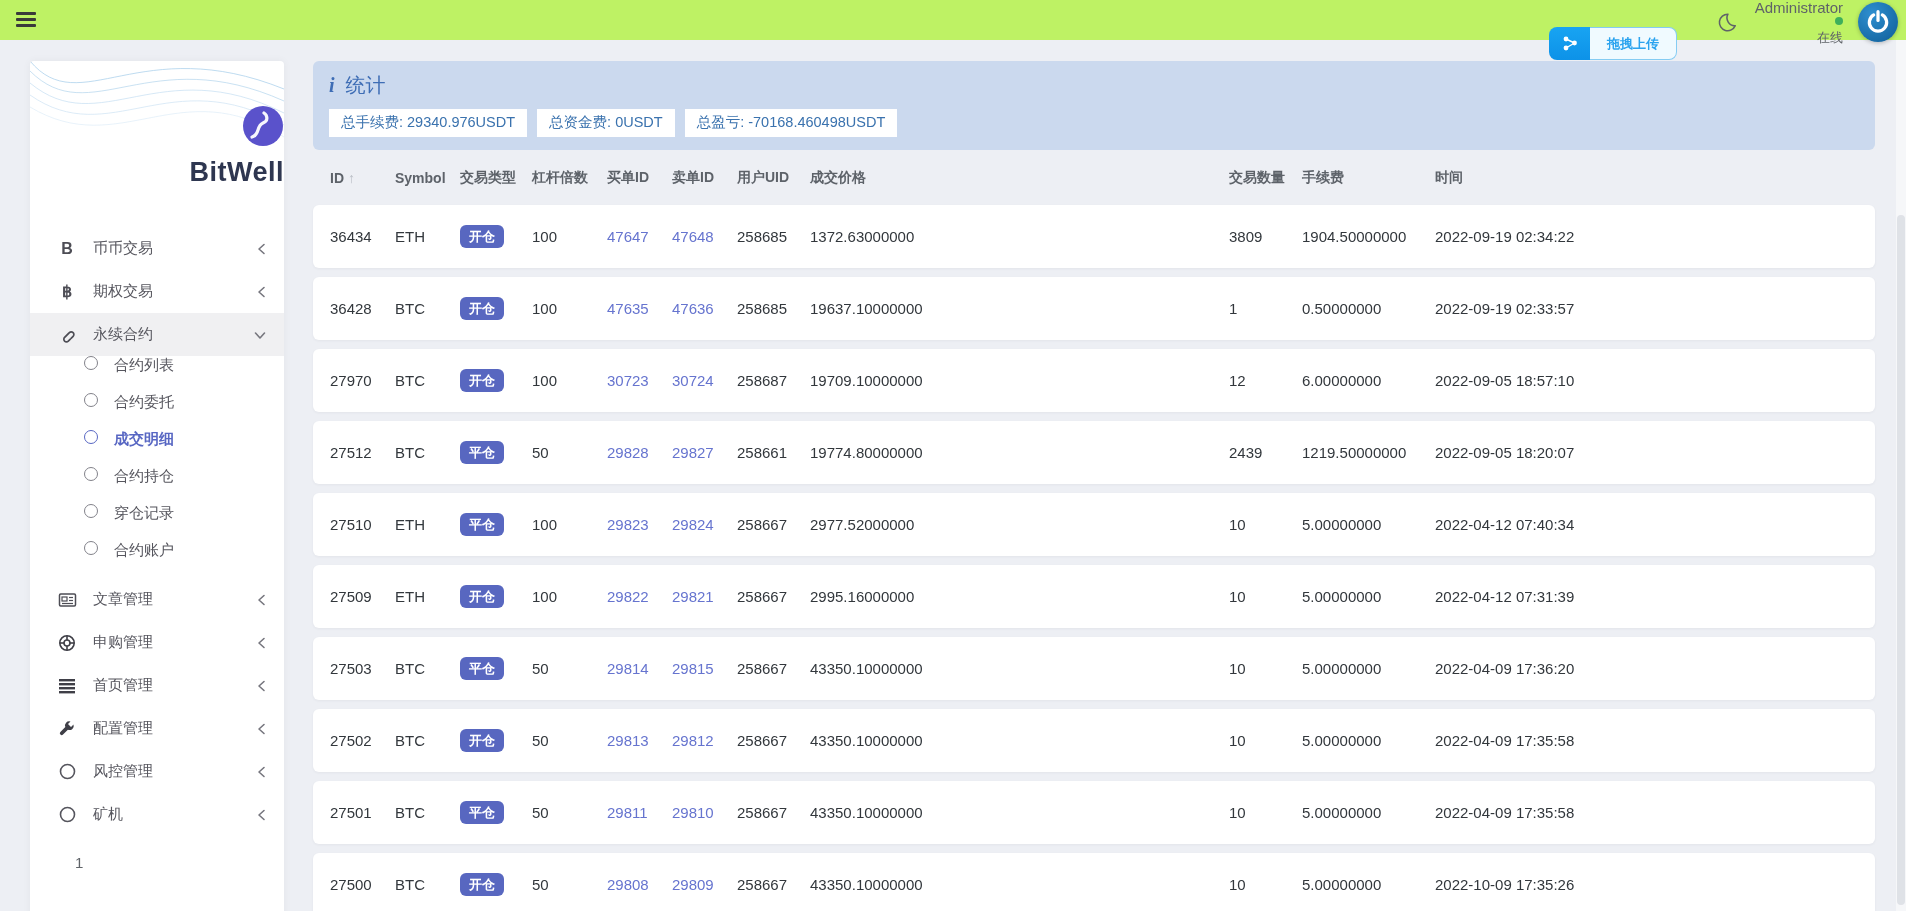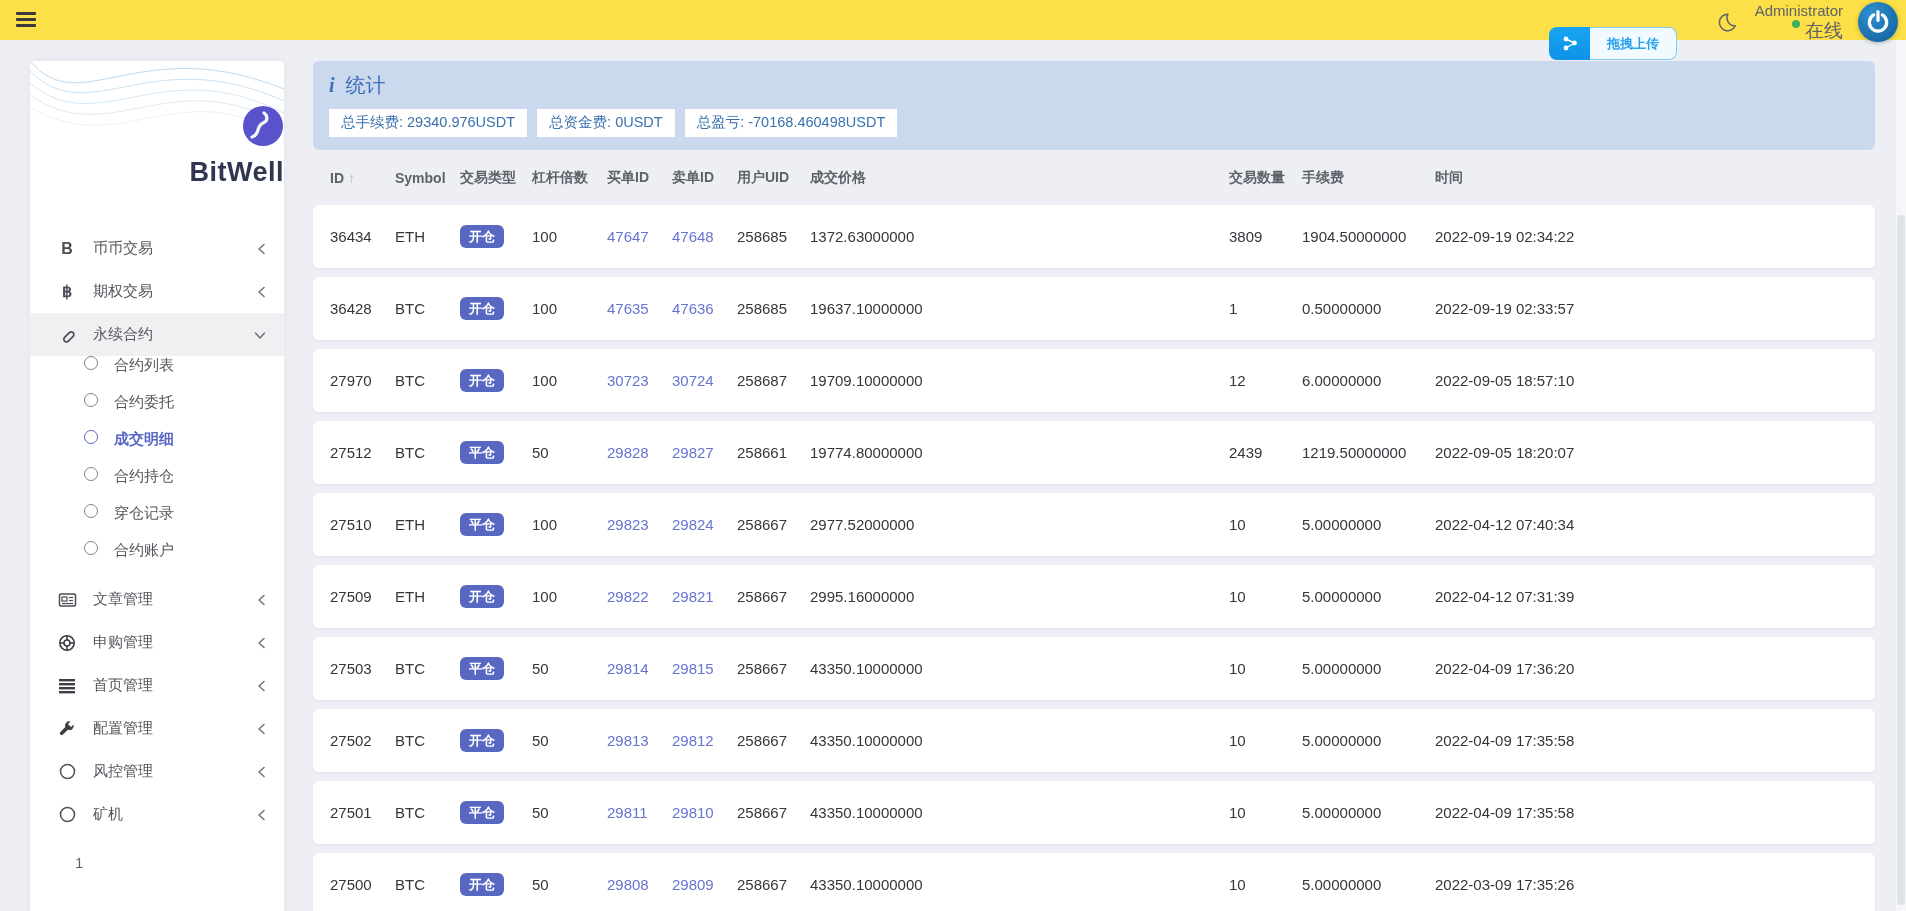--- a/index.html
+++ b/index.html
@@ -1,26 +1,26 @@
 <!DOCTYPE html>
 <html><head>
 <meta charset="utf-8">
 <style>
   * { margin:0; padding:0; box-sizing:border-box; }
   html,body { width:1906px; height:911px; overflow:hidden; font-family:"Liberation Sans", sans-serif; background:#edeff4; }
 
   
-  .topbar { position:fixed; top:0; left:0; right:0; height:40px; background:#fde047; z-index:10; }
+  .topbar { position:fixed; top:0; left:0; right:0; height:40px; background:#bef264; z-index:10; }
   .hamburger { position:absolute; left:16px; top:12px; width:20px; cursor:pointer; }
   .hamburger i { display:block; height:2.5px; background:#3a3a3a; border-radius:1px; margin-bottom:3.5px; }
   .topbar-right { position:absolute; right:8px; top:0; height:44px; display:flex; align-items:center; gap:15px; }
   .moon-btn { width:26px; height:26px; display:flex; align-items:center; justify-content:center; cursor:pointer; }
   .user-block { text-align:right; line-height:1.2; }
   .user-name { font-size:15px; color:#5f6368; }
-  .user-status { font-size:19px; color:#5f6368; display:flex; align-items:flex-start; justify-content:flex-end; gap:5px; }
+  .user-status { font-size:13px; color:#5f6368; display:flex; align-items:flex-end; justify-content:flex-end; gap:5px;flex-direction:column; }
   .dot { width:8px; height:8px; border-radius:50%; background:#3eaf5b; display:inline-block; }
   .avatar { width:40px; height:40px; border-radius:50%; background:radial-gradient(circle at 35% 30%, #2e8fd0, #0f5d97); display:flex; align-items:center; justify-content:center; box-shadow:0 1px 4px rgba(0,0,0,.25); cursor:pointer; }
 
   
   .upload-float { position:fixed; top:27px; left:1549px; height:33px; display:flex; z-index:11; cursor:pointer;font-weight:bold; }
   .upload-icon { width:41px; background:linear-gradient(#18a4f2,#0d92e8); border-radius:8px 0 0 8px; display:flex; align-items:center; justify-content:center; }
   .upload-text { background:#f0faff; border:1px solid #85ccf3; border-left:none; border-radius:0 8px 8px 0; color:#2aa3ef; font-size:13px; display:flex; align-items:center; padding:0 17px; }
 
   
   .layout { position:absolute; top:40px; left:0; right:0; bottom:0; background:#edeff4; overflow:hidden; }
@@ -446,21 +446,21 @@
           <div class="cell">27500</div>
           <div class="cell">BTC</div>
           <div class="cell"><span class="badge">开仓</span></div>
           <div class="cell">50</div>
           <div class="cell"><a>29808</a></div>
           <div class="cell"><a>29809</a></div>
           <div class="cell">258667</div>
           <div class="cell">43350.10000000</div>
           <div class="cell">10</div>
           <div class="cell">5.00000000</div>
-          <div class="cell">2022-03-09 17:35:26</div>
+          <div class="cell">2022-10-09 17:35:26</div>
         </div>
       </div>
   </main>
 
 </div>
 
 <div class="scrollbar">
   <div class="thumb"></div>
 </div>
 

